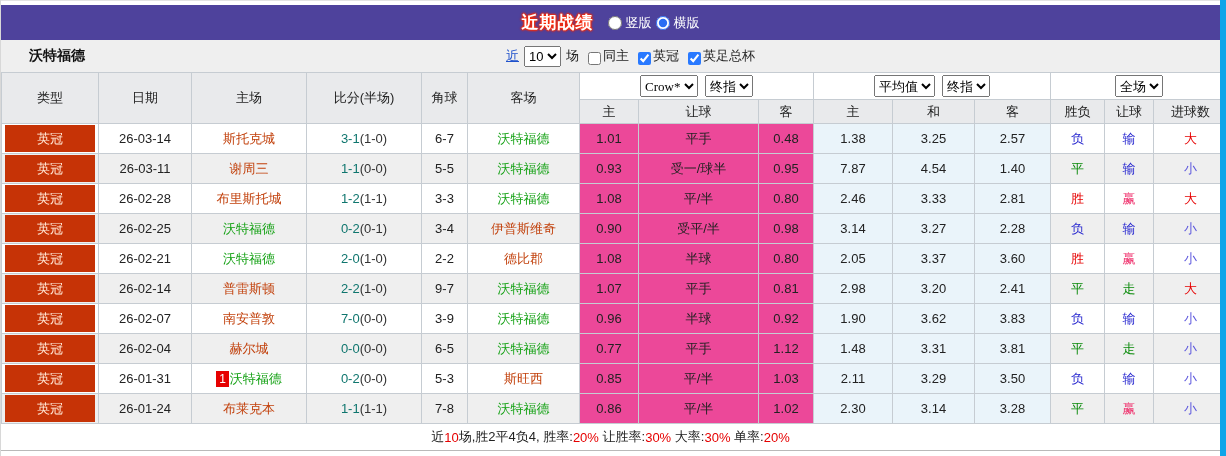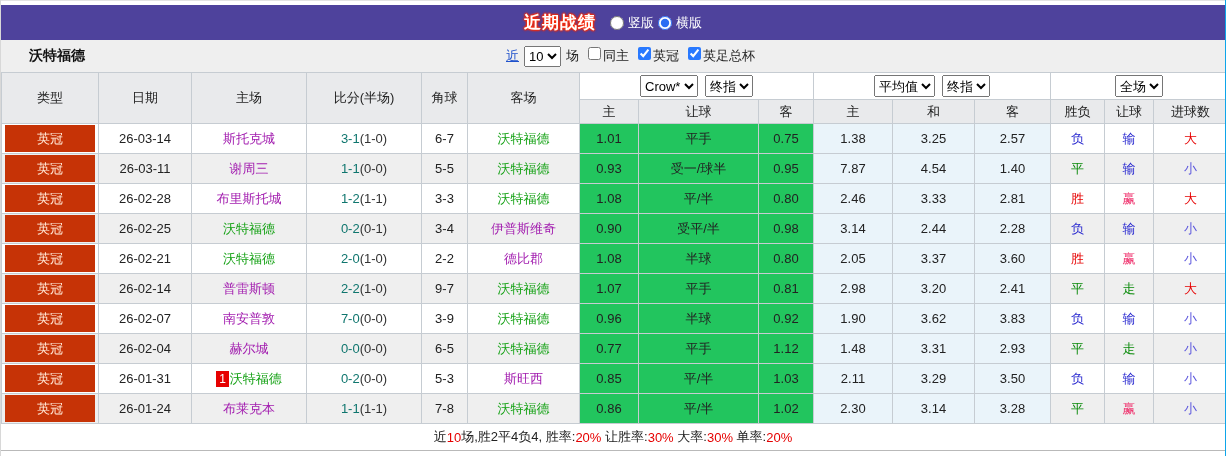--- a/index.html
+++ b/index.html
@@ -1,51 +1,51 @@
 <!DOCTYPE html>
 <html><head>
 <meta charset="utf-8">
 <style>
   * { margin:0; padding:0; box-sizing:border-box; }
   body { width:1226px; font-family:"Liberation Sans","DejaVu Sans",sans-serif; background:#fff; }
-  .wrap { width:1226px; height:456px; border-left:1px solid #d8d8d8; border-right:1px solid #0ea5e9; background:#fff; overflow:hidden; }
+  .wrap { width:1226px; height:456px; border-left:1px solid #d8d8d8; border-right:6px solid #0ea5e9; background:#fff; overflow:hidden; }
 
   .top-strip { height:5px; background:#fff; border-top:1px solid #e3e3e3; }
 
   .title-bar { height:35px; background:#4e429c; display:flex; align-items:center; justify-content:center; gap:14px; }
   .main-title { color:#fff; font-size:17px; font-weight:bold; letter-spacing:1px;
                 text-shadow:1px 0 2px #ff2800,-1px 0 2px #ff2800,0 1px 2px #ff2800,0 -1px 2px #ff2800; }
   .layout-radios { display:flex; gap:4px; }
   .layout-radios label { color:#fff; font-size:13px; display:flex; align-items:center; gap:4px; cursor:pointer; }
   .layout-radios input { width:14px; height:14px; accent-color:#2a6df4; }
 
   .team-bar { height:32px; background:#efefef; position:relative; display:flex; align-items:center; }
   .team-name { margin-left:28px; font-size:14px; font-weight:bold; color:#111; }
   .filter-controls { position:absolute; left:505px; top:0; height:32px; display:flex; align-items:center; gap:3px; font-size:13px; color:#222; }
   .near-link { color:#2052cc; text-decoration:underline; cursor:pointer; }
   .count-select { font-size:13px; height:21px; margin:0 2px; }
-  .filter-controls label { display:flex; align-items:flex-start; cursor:pointer; }
+  .filter-controls label { display:flex; align-items:flex-end; cursor:pointer; }
   .filter-controls input[type=checkbox] { width:13px; height:13px; accent-color:#2979ff; margin:0 2px 0 6px; }
 
   table { width:100%; border-collapse:collapse; table-layout:fixed; }
   th,td { border:1px solid #c6ccd2; text-align:center; vertical-align:middle; font-weight:normal; font-size:13px; color:#222; padding:0; overflow:hidden; }
   thead tr.grp-row { height:27px; }
   thead tr.sub-row { height:24px; }
   th.hdr { background:#e9eaec; }
   th.grp { background:#fff; }
   .grp-selects { display:flex; justify-content:center; align-items:center; gap:7px; }
-  .grp-selects select { font-size:13px; height:22px; }
+  .grp-selects select { font-size:13px; height:22px;font-family:Liberation Serif, serif; }
   tbody tr { height:30px; }
   tr.even .bg-w { background:#efefef; }
   tr.odd  .bg-w { background:#fff; }
-  .bg-c { background:#22c55e; }
+  .bg-c { background:#ec4899; }
   .bg-b { background:#eaf4fa; }
 
   .badge { display:block; margin:1px 3px; line-height:27px; background:#c63306; color:#ffead9; font-size:13px; cursor:pointer; }
-  .team { color:#a21caf; text-decoration:none; cursor:pointer; }
+  .team { color:#c2410c; text-decoration:none; cursor:pointer; }
   .team.self { color:#13a113; }
   .rank { display:none; background:#e60000; color:#fff; font-size:12px; line-height:16px; padding:0 3px; margin-right:1px; }
   .ft { color:#0f766e; }
   .ht { color:#333; }
 
   .k-win   { color:#e60000; }
   .k-draw  { color:#0a8a0a; }
   .k-lose  { color:#2a2ad0; }
   .k-hwin  { color:#ef2d6a; }
   .k-big   { color:#e60000; }
@@ -159,21 +159,21 @@
       <td class="bg-w">
             <span class="badge">英冠</span>
           </td>
       <td class="bg-w">26-03-14</td>
       <td class="bg-w"><a class="team home">斯托克城</a></td>
       <td class="bg-w"><span class="ft">3-1</span><span class="ht">(1-0)</span></td>
       <td class="bg-w">6-7</td>
       <td class="bg-w"><a class="team away self">沃特福德</a></td>
       <td class="bg-c">1.01</td>
       <td class="bg-c">平手</td>
-      <td class="bg-c">0.75</td>
+      <td class="bg-c">0.48</td>
       <td class="bg-b">1.38</td>
       <td class="bg-b">3.25</td>
       <td class="bg-b">2.57</td>
       <td class="bg-w"><span class="wdl k-lose">负</span></td>
       <td class="bg-w"><span class="cover k-lose">输</span></td>
       <td class="bg-w"><span class="goals k-big">大</span></td>
     </tr>
         <tr class="even">
       <td class="bg-w">
             <span class="badge">英冠</span>
@@ -218,21 +218,21 @@
           </td>
       <td class="bg-w">26-02-25</td>
       <td class="bg-w"><a class="team home self">沃特福德</a></td>
       <td class="bg-w"><span class="ft">0-2</span><span class="ht">(0-1)</span></td>
       <td class="bg-w">3-4</td>
       <td class="bg-w"><a class="team away">伊普斯维奇</a></td>
       <td class="bg-c">0.90</td>
       <td class="bg-c">受平/半</td>
       <td class="bg-c">0.98</td>
       <td class="bg-b">3.14</td>
-      <td class="bg-b">2.44</td>
+      <td class="bg-b">3.27</td>
       <td class="bg-b">2.28</td>
       <td class="bg-w"><span class="wdl k-lose">负</span></td>
       <td class="bg-w"><span class="cover k-lose">输</span></td>
       <td class="bg-w"><span class="goals k-small">小</span></td>
     </tr>
         <tr class="odd">
       <td class="bg-w">
             <span class="badge">英冠</span>
           </td>
       <td class="bg-w">26-02-21</td>
@@ -295,21 +295,21 @@
       <td class="bg-w">26-02-04</td>
       <td class="bg-w"><a class="team home">赫尔城</a></td>
       <td class="bg-w"><span class="ft">0-0</span><span class="ht">(0-0)</span></td>
       <td class="bg-w">6-5</td>
       <td class="bg-w"><a class="team away self">沃特福德</a></td>
       <td class="bg-c">0.77</td>
       <td class="bg-c">平手</td>
       <td class="bg-c">1.12</td>
       <td class="bg-b">1.48</td>
       <td class="bg-b">3.31</td>
-      <td class="bg-b">2.93</td>
+      <td class="bg-b">3.81</td>
       <td class="bg-w"><span class="wdl k-draw">平</span></td>
       <td class="bg-w"><span class="cover k-draw">走</span></td>
       <td class="bg-w"><span class="goals k-small">小</span></td>
     </tr>
         <tr class="odd">
       <td class="bg-w">
             <span class="badge">英冠</span>
           </td>
       <td class="bg-w">26-01-31</td>
       <td class="bg-w"><span class="rank" style="display: inline-block;">1</span><a class="team home self">沃特福德</a></td>

